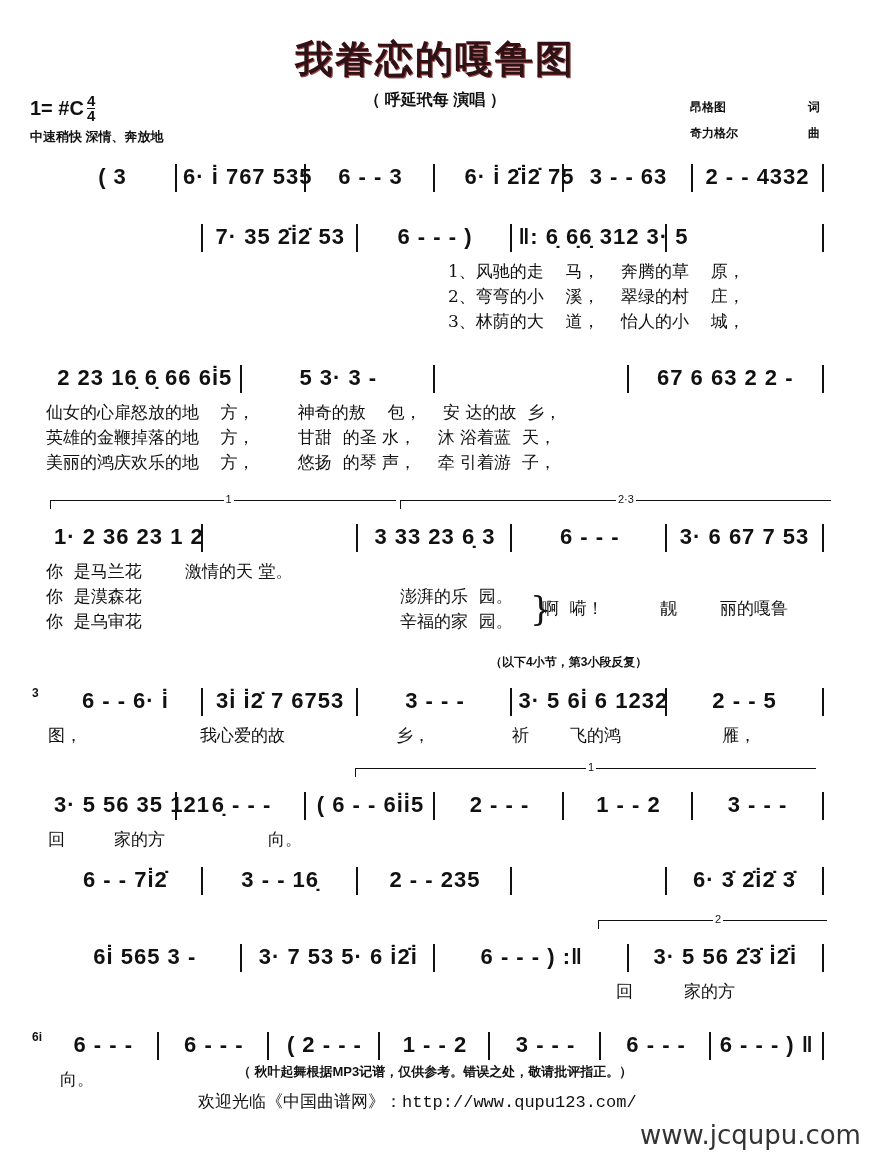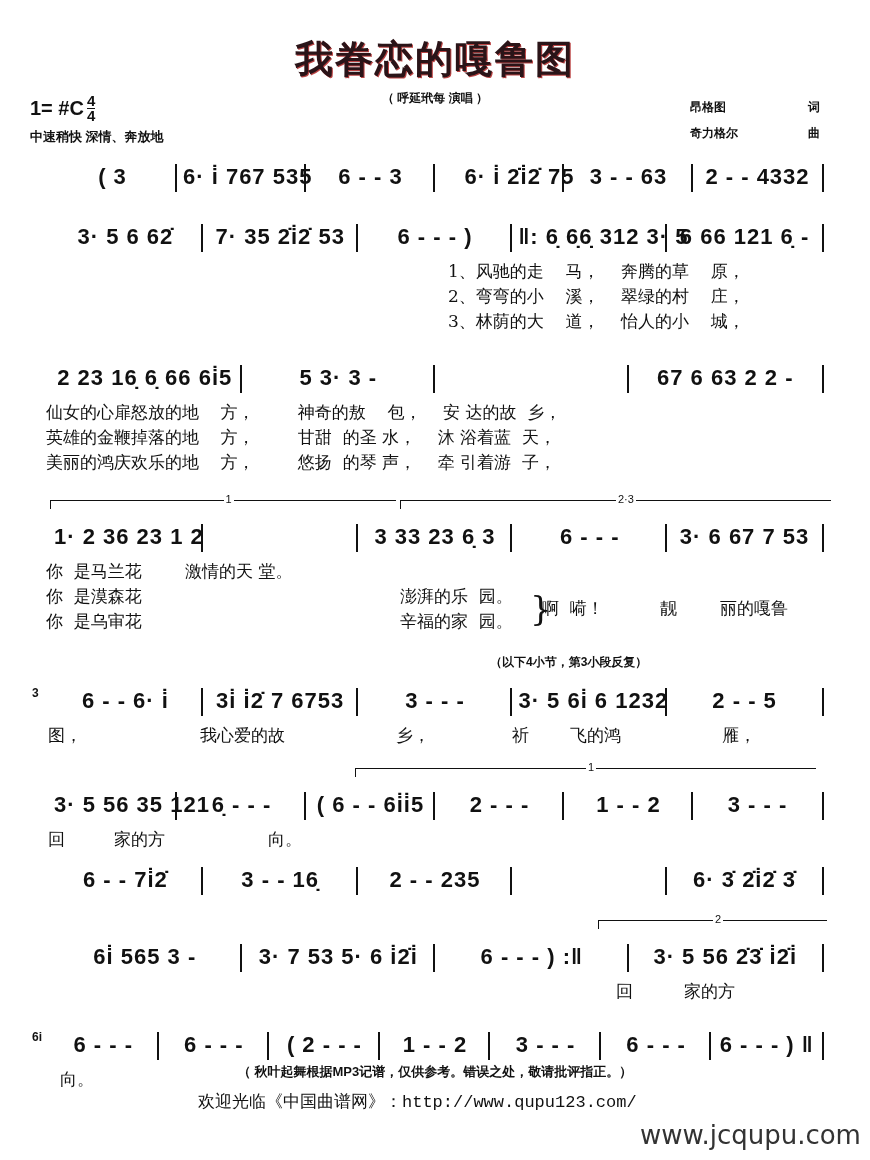--- a/index.html
+++ b/index.html
@@ -1,19 +1,19 @@
 <!DOCTYPE html>
 <html><head>
 <meta charset="utf-8">
 <style>
   html,body{margin:0;padding:0;background:#fff;}
   body{width:870px;height:1160px;position:relative;overflow:hidden;font-family:"Liberation Sans","DejaVu Sans",sans-serif;color:#111;}
   .abs{position:absolute;}
   #title{left:0;width:870px;top:34px;text-align:center;font-size:38px;font-weight:bold;color:#2a1418;letter-spacing:2px;text-shadow:1px 1px 0 #b44;}
-  #performer{left:0;width:870px;top:90px;text-align:center;font-size:12px;font-weight:bold;}
+  #performer{left:0;width:870px;top:90px;text-align:center;font-size:16px;font-weight:bold;}
   #key{left:30px;top:94px;font-size:20px;font-weight:bold;display:flex;align-items:center;gap:3px;}
   .frac{display:inline-flex;flex-direction:column;align-items:center;font-size:15px;line-height:14px;}
   .frac span:first-child{border-bottom:1.5px solid #111;}
   #tempo{left:30px;top:128px;font-size:13px;font-weight:bold;}
   #credits{left:690px;top:94px;font-size:12px;font-weight:bold;line-height:26px;font-family:"DejaVu Serif",serif;}
   #credits div{display:flex;justify-content:space-between;width:130px;}
   .sys{position:absolute;left:0;width:870px;}
   .notes{position:absolute;left:0;top:0;height:40px;width:870px;}
   .tok{position:absolute;top:0;font-weight:bold;font-size:22px;line-height:30px;text-align:center;}
   .bar{position:absolute;width:2px;height:28px;background:#111;top:2px;}
@@ -62,29 +62,27 @@
         <div class="tok" style="left: 461px; width: 117px; letter-spacing: 1px; white-space: nowrap;">6· i̇ 2̇i̇2̇ 75</div>
         <div class="bar" style="left: 562px;"></div>
         <div class="tok" style="left: 570px; width: 117px; letter-spacing: 1px; white-space: nowrap;">3 - - 63</div>
         <div class="bar" style="left: 691px;"></div>
         <div class="tok" style="left: 699px; width: 117px; letter-spacing: 1px; white-space: nowrap;">2 - - 4332</div>
         <div class="bar" style="left: 822px;"></div>
       </div>
     </div>
     <div class="sys" style="top: 222px;">
       <div class="notes">
-        <div class="tok" style="left: 54px; width: 142.8px; letter-spacing: 1px; white-space: nowrap;">3· 5 6 62̇</div>
         <div class="bar" style="left: 200.8px;"></div>
         <div class="tok" style="left: 208.8px; width: 142.8px; letter-spacing: 1px; white-space: nowrap;">7· 35 2̇i̇2̇ 53</div>
         <div class="bar" style="left: 355.6px;"></div>
         <div class="tok" style="left: 363.6px; width: 142.8px; letter-spacing: 1px; white-space: nowrap;">6 - - - )</div>
         <div class="bar" style="left: 510.4px;"></div>
         <div class="tok" style="left: 518.4px; width: 142.8px; letter-spacing: 1px; white-space: nowrap;">‖: 6̣ 6̣6̣ 312 3· 5</div>
         <div class="bar" style="left: 665.2px;"></div>
-        <div class="tok" style="left: 673.2px; width: 142.8px; letter-spacing: 1px; white-space: nowrap;">6 66 121 6̣ -</div>
         <div class="bar" style="left: 822px;"></div>
       </div>
       <div class="lyr" style="left: 448px; top: 38px;">1、风驰的走    马，    奔腾的草    原，</div>
       <div class="lyr" style="left: 448px; top: 63px;">2、弯弯的小    溪，    翠绿的村    庄，</div>
       <div class="lyr" style="left: 448px; top: 88px;">3、林荫的大    道，    怡人的小    城，</div>
     </div>
     <div class="sys" style="top: 363px;">
       <div class="notes">
         <div class="tok" style="left: 54px; width: 181.5px; letter-spacing: 1px; white-space: nowrap;">2 23 16̣ 6̣ 66 6i̇5</div>
         <div class="bar" style="left: 239.5px;"></div>

